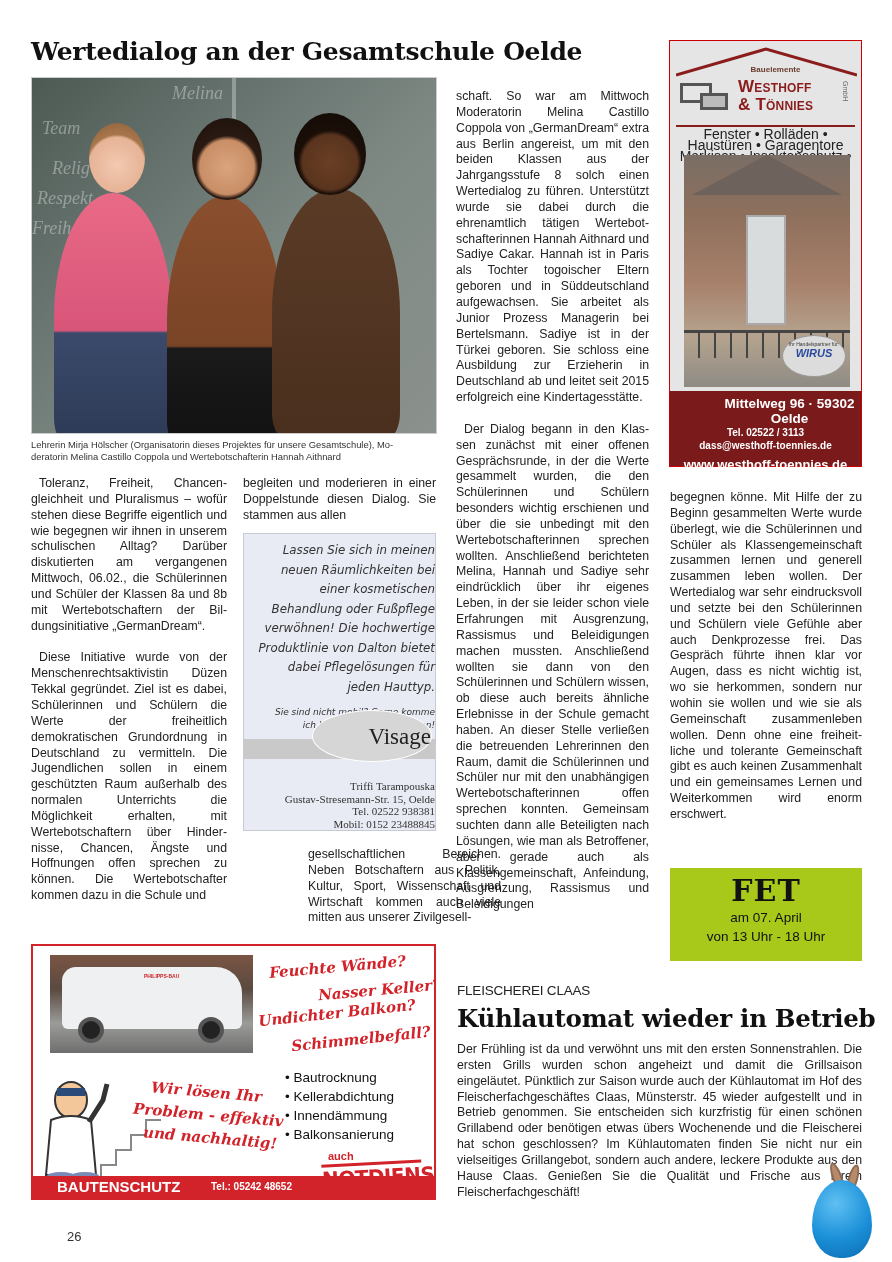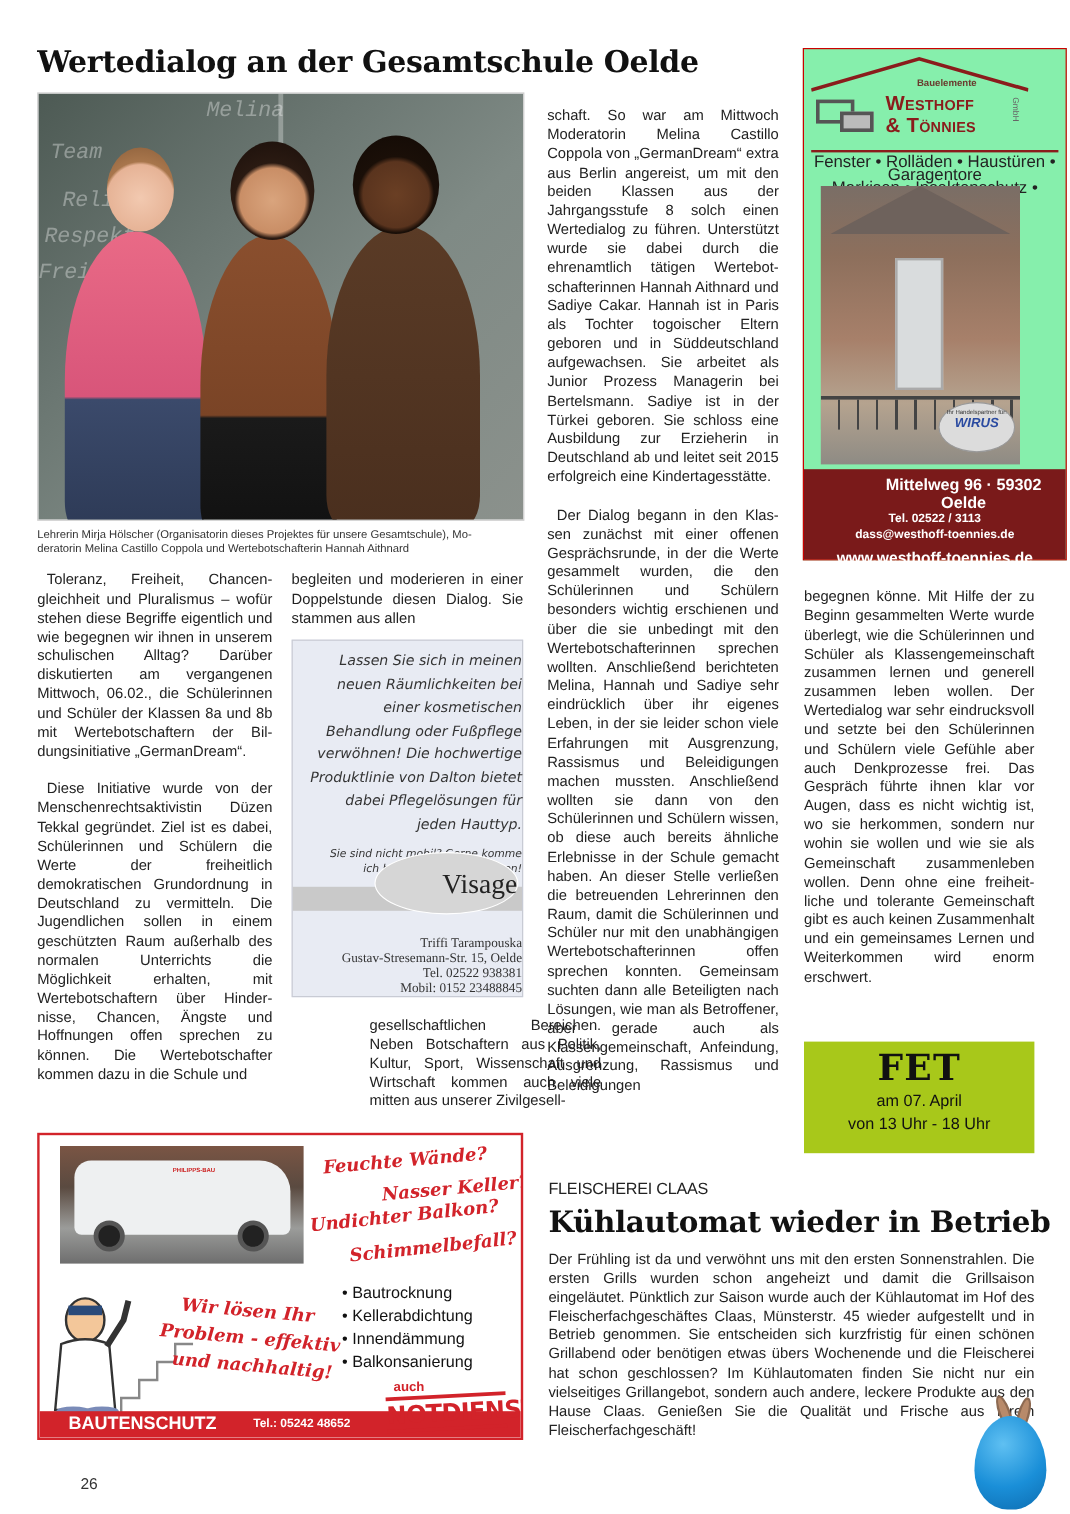--- a/index.html
+++ b/index.html
@@ -7,34 +7,34 @@
   body { position: relative; font-family: "Liberation Sans", sans-serif; color: #1a1a1a; }
   .abs { position: absolute; }
   .headline { font-family: "DejaVu Serif", serif; font-weight: bold; color: #111; letter-spacing: -0.3px; }
   .col { font-size: 12.3px; line-height: 15.85px; text-align: justify; hyphens: manual; color: #222; }
   .col p { text-indent: 8px; }
   .col p.noind { text-indent: 0; }
   .gap { height: 16px; }
 
   
   .photo { left: 31px; top: 77px; width: 406px; height: 357px; background: linear-gradient(135deg,#4d5a54 0%,#6b7772 35%,#7f8a85 60%,#8b918c 100%); overflow: hidden; border: 1px solid #ccc; }
-  .board-line { position: absolute; color: rgba(255,255,255,0.35); font-family: Liberation Mono, monospace; font-style: italic; font-size: 18px; }
+  .board-line { position: absolute; color: rgba(255,255,255,0.35); font-family: Liberation Serif, serif; font-style: italic; font-size: 18px; }
   .person { position: absolute; border-radius: 50% 50% 10% 10%; }
   .head { position: absolute; border-radius: 50%; }
 
   
   .visage { left: 243px; top: 533px; width: 193px; height: 298px; background: #e8ebf3; border: 1px solid #c8cbd4; text-align: right; font-family: "DejaVu Sans", sans-serif; font-style: italic; color: #333; }
   .visage .main { font-size: 11.8px; line-height: 19.5px; margin-top: 7px; font-weight: 300; }
   .visage .small { font-size: 9px; line-height: 13px; margin-top: 9px; }
   .visage .band { position: absolute; left: 0; right: 0; top: 205px; height: 20px; background: #c9c9c9; }
   .visage .oval { position: absolute; left: 68px; top: 176px; width: 120px; height: 52px; border-radius: 50%; background: #d6d6d6; border: 1px solid #fff; font-family: "Liberation Serif", serif; font-style: normal; font-size: 23px; line-height: 52px; color: #222; }
   .visage .addr { position: absolute; left: 0; right: 0; top: 246px; font-family: "Liberation Serif", serif; font-style: normal; font-size: 11px; line-height: 12.5px; color: #333; }
 
   
-  .wt { left: 669px; top: 40px; width: 220px; height: 427px; border: 1px solid #c00; background: #86efac; }
+  .wt { left: 669px; top: 40px; width: 193px; height: 427px; border: 1px solid #c00; background: #e5e5e5; }
   .wt .roof { position: absolute; left: 6px; top: 6px; width: 181px; height: 30px; }
   .wt .bau { position: absolute; left: 0; right: 0; top: 24px; text-align: center; font-size: 8px; font-weight: bold; color: #6a3a2e; padding-left: 20px; }
   .wt .name { position: absolute; left: 68px; top: 37px; font-size: 17px; font-weight: bold; color: #8a1c1c; line-height: 18px; font-variant: small-caps; letter-spacing: 0.2px; }
   .wt .gmbh { position: absolute; left: 172px; top: 40px; font-size: 7px; color: #666; writing-mode: vertical-rl; }
   .wt .win1 { position: absolute; left: 10px; top: 42px; width: 32px; height: 20px; border: 3px solid #555; }
   .wt .win2 { position: absolute; left: 30px; top: 52px; width: 28px; height: 17px; border: 3px solid #555; background: #bbb; }
   .wt .rule { position: absolute; left: 6px; right: 6px; top: 84px; height: 2px; background: #8a1c1c; }
   .wt .serv { position: absolute; left: 0; right: 0; top: 88px; text-align: center; font-size: 14px; line-height: 11px; color: #222; }
   .wt .housephoto { position: absolute; left: 14px; top: 114px; width: 166px; height: 232px; background: linear-gradient(180deg,#7a6e66 0%,#8d6f5c 25%,#a7806a 55%,#b5a38f 78%,#8e8b84 100%); overflow: hidden; }
   .wt .bottom { position: absolute; left: 0; right: 0; top: 350px; bottom: 0; background: #7a1a1a; color: #fff; text-align: center; font-weight: bold; }

